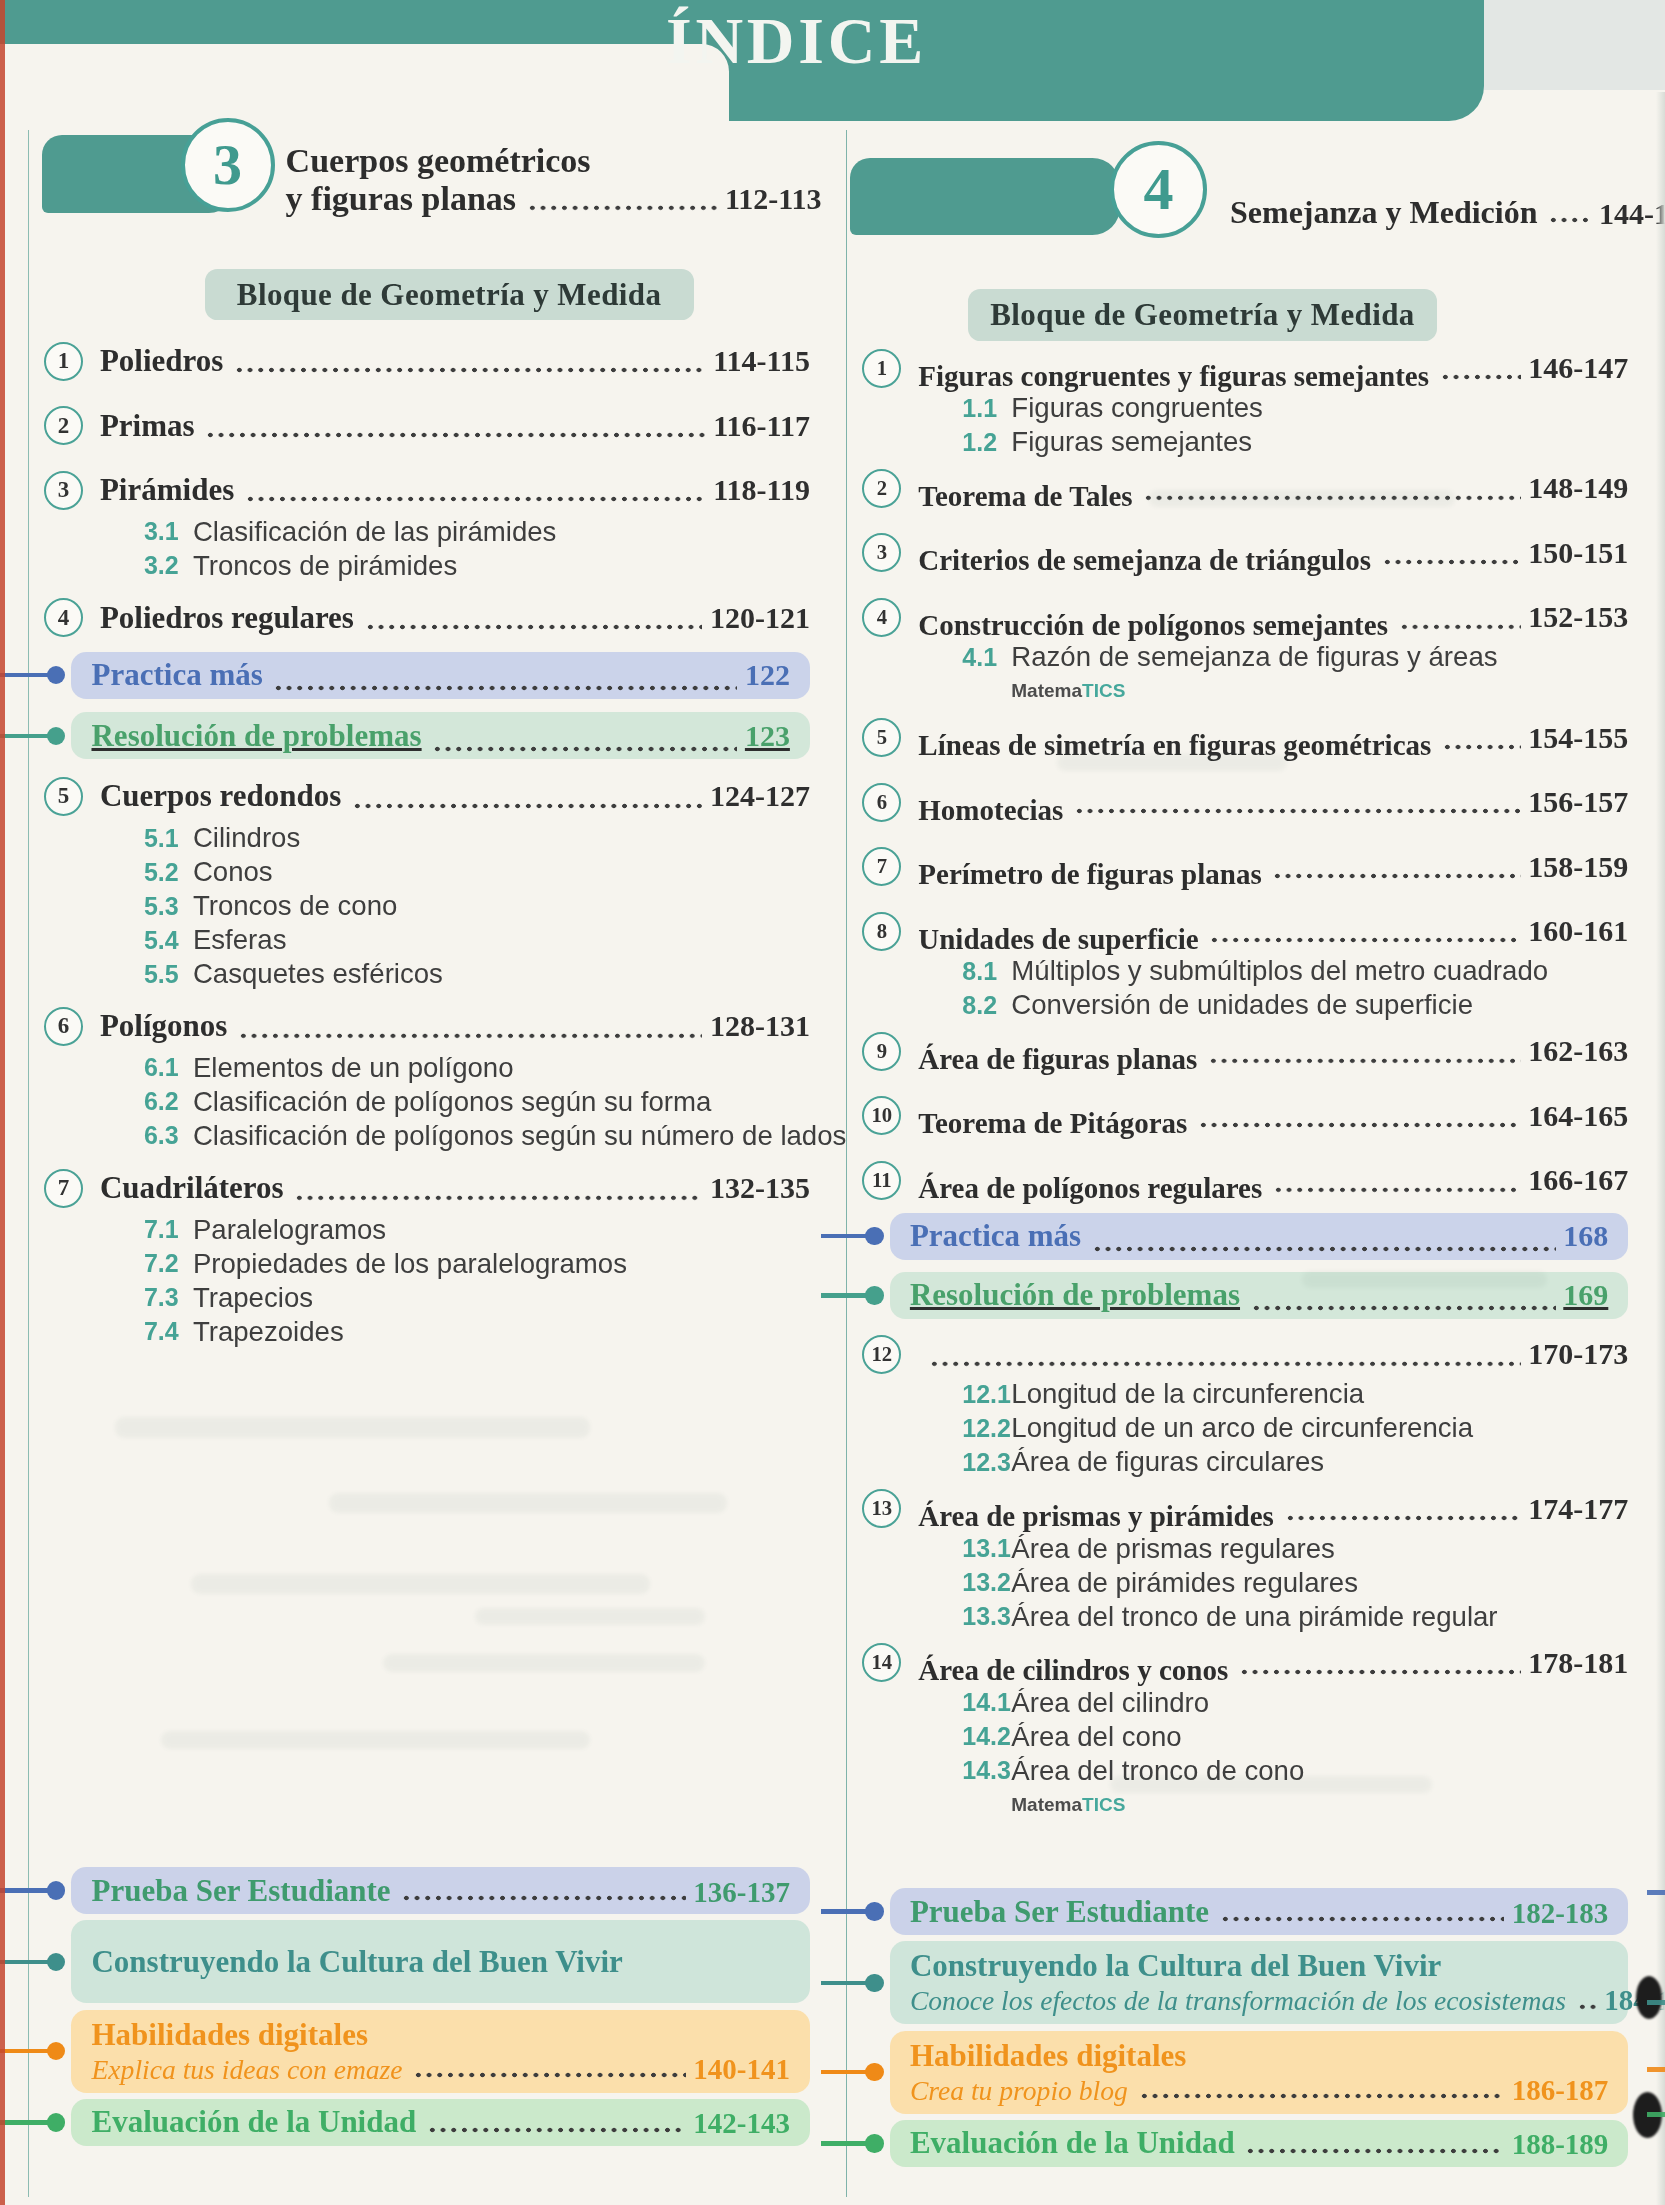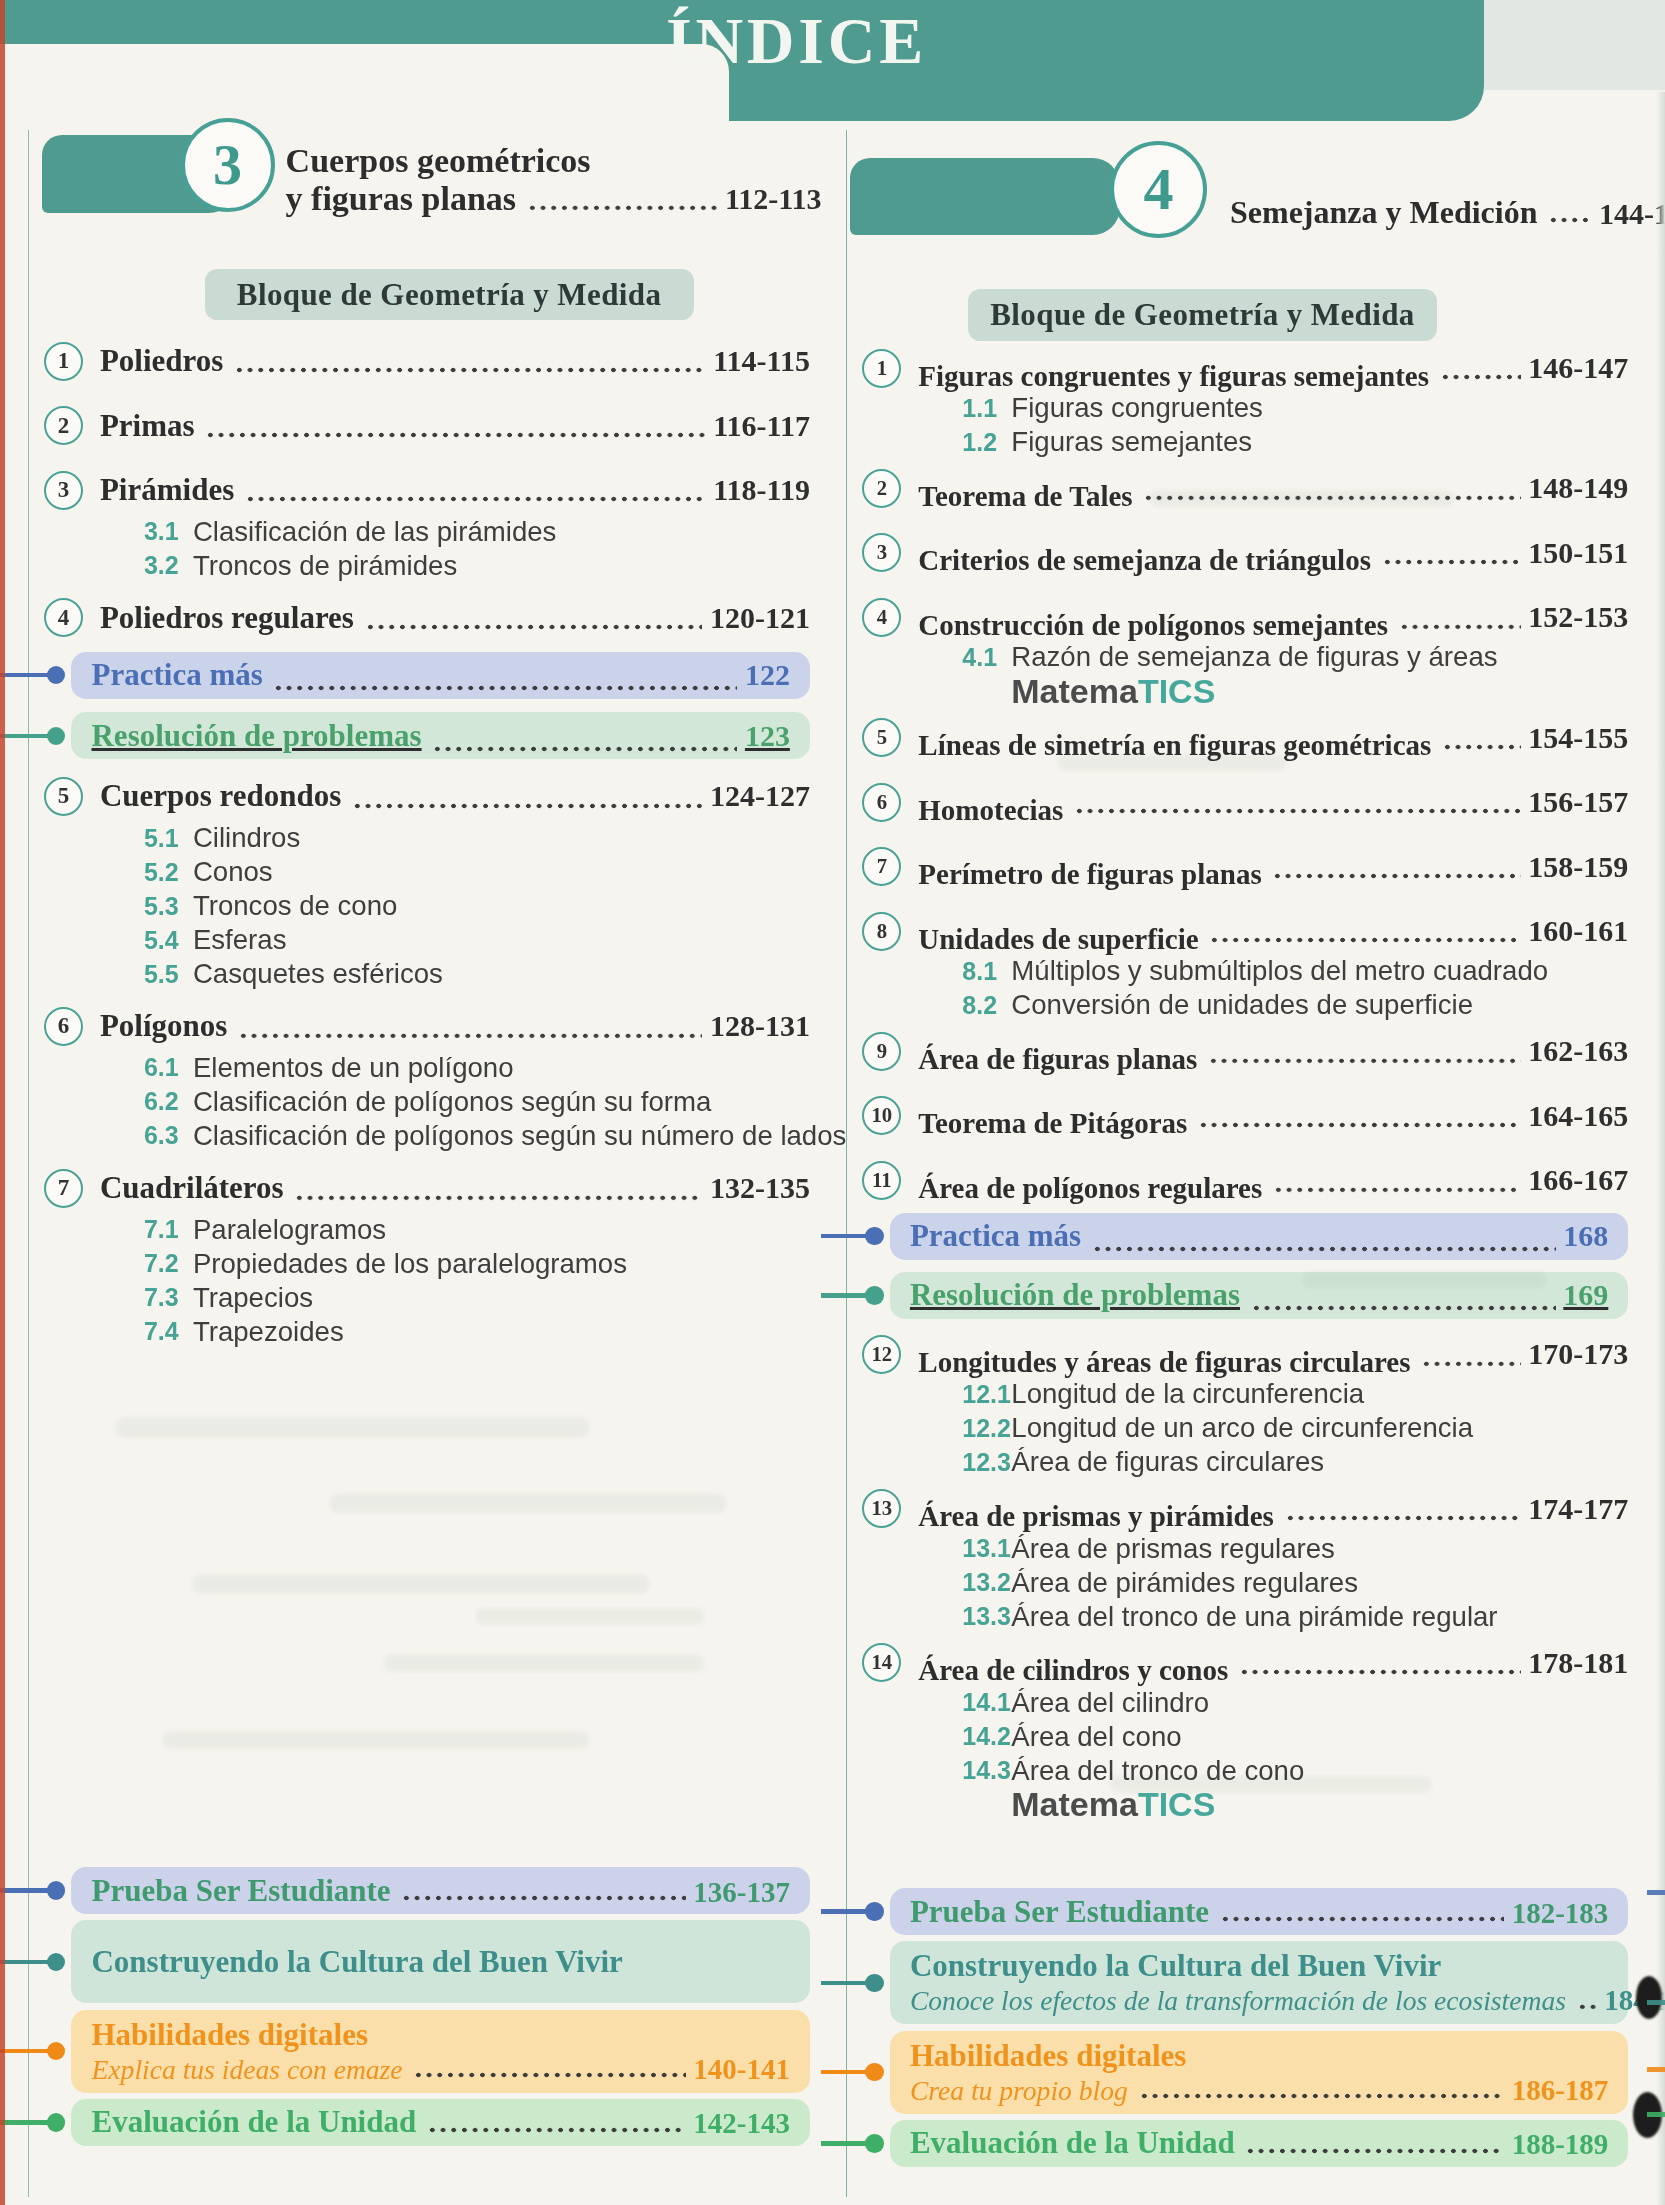--- a/index.html
+++ b/index.html
@@ -54,21 +54,21 @@
     background-image:radial-gradient(circle,#3d3d3d 2px,transparent 2.5px);
     background-size:10.7px 7.7px;background-repeat:repeat-x;background-position:left bottom;}
   .pg{font-weight:700;font-size:30px;color:#2f2f2f;white-space:nowrap;}
   .sub{display:flex;align-items:center;height:34px;margin-left:100px;font-family:"Liberation Sans",sans-serif;}
   .colR .sub{height:34px;}
   .row + .sub{margin-top:4.6px;}
   .colR .row + .sub{margin-top:3.1px;}
   .subnum{flex:0 0 49px;color:#46a395;font-size:25px;font-weight:700;}
   .subtxt{color:#3e3e3e;font-size:27.6px;white-space:nowrap;}
   .mat{display:flex;align-items:center;height:34px;margin-left:149px;
-    font-family:"Liberation Sans",sans-serif;font-size:34px;font-weight:700;}
+    font-family:"Liberation Sans",sans-serif;font-size:19px;font-weight:700;}
   .mat .pre{color:#4c4c4c;}
   .mat .acc{color:#46a89c;}
   .sub + .row,.mat + .row{margin-top:15.3px;}
   .colR .sub + .row,.colR .mat + .row{margin-top:9.2px;}
   
   .hl{position:relative;display:flex;align-items:center;height:47px;margin:13.8px 0 0 27.6px;
     border-radius:15.3px;padding:0 20px 0 20px;}
   .colR .hl{margin-top:12.3px;}
   .hl + .row{margin-top:17px;}
   .colR .hl + .row{margin-top:15.3px;}
@@ -387,21 +387,20 @@
         <span class="pg">168</span>
       </div>
       <div class="hl c-problems">
         <span class="conn"></span>
         <span class="hl-label">Resolución de problemas</span>
         <span class="lead"></span>
         <span class="pg">169</span>
       </div>
       <div class="row">
         <span class="ncirc">12</span>
-        <span class="mtitle">Longitudes y áreas de figuras circulares</span>
         <span class="lead"></span>
         <span class="pg">170-173</span>
       </div>
       <div class="sub">
         <span class="subnum">12.1</span>
         <span class="subtxt">Longitud de la circunferencia</span>
       </div>
       <div class="sub">
         <span class="subnum">12.2</span>
         <span class="subtxt">Longitud de un arco de circunferencia</span>

